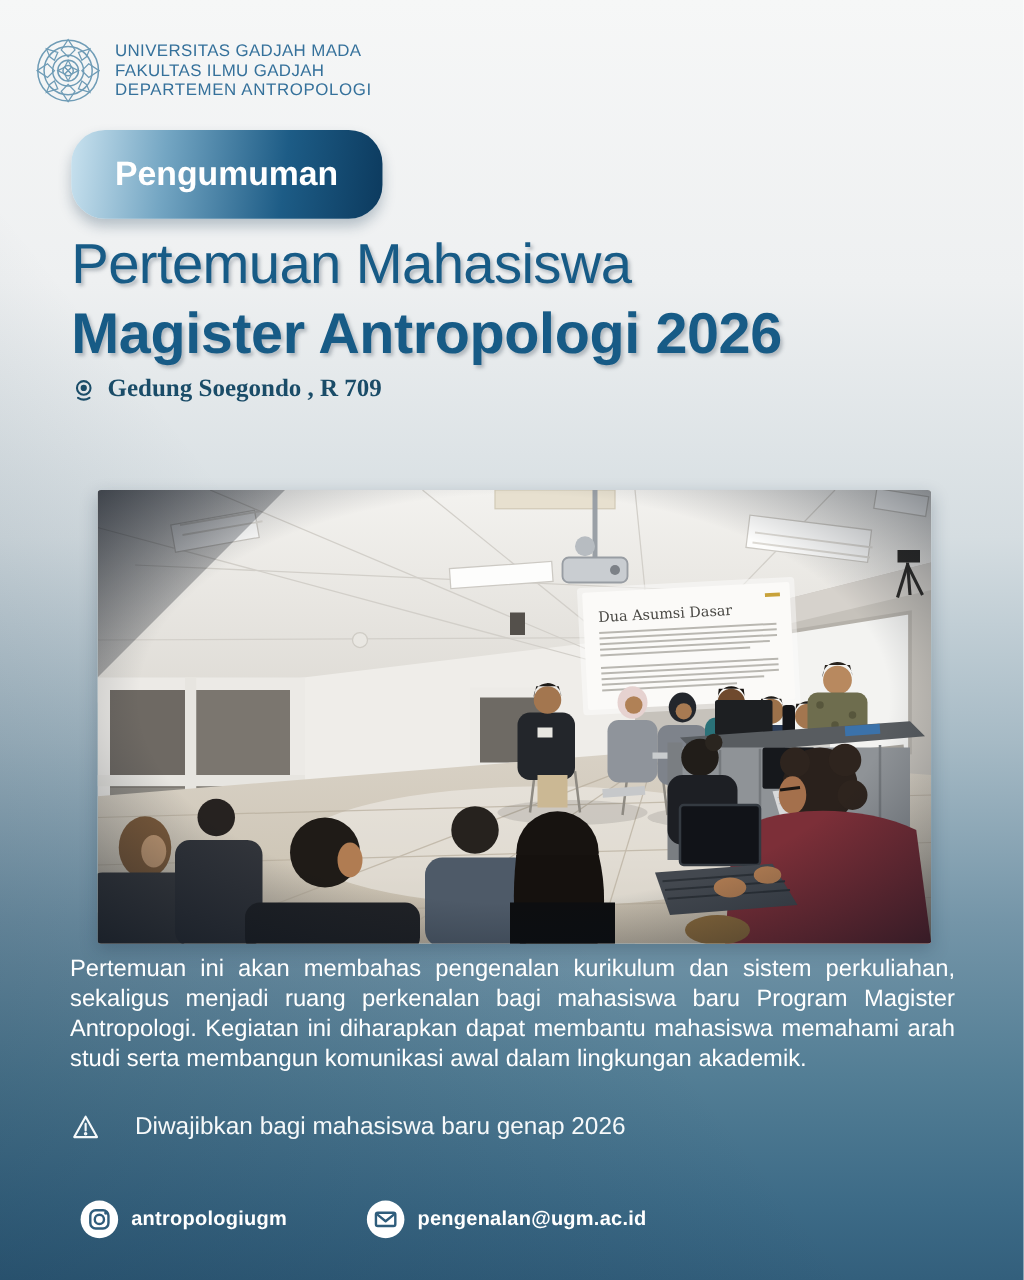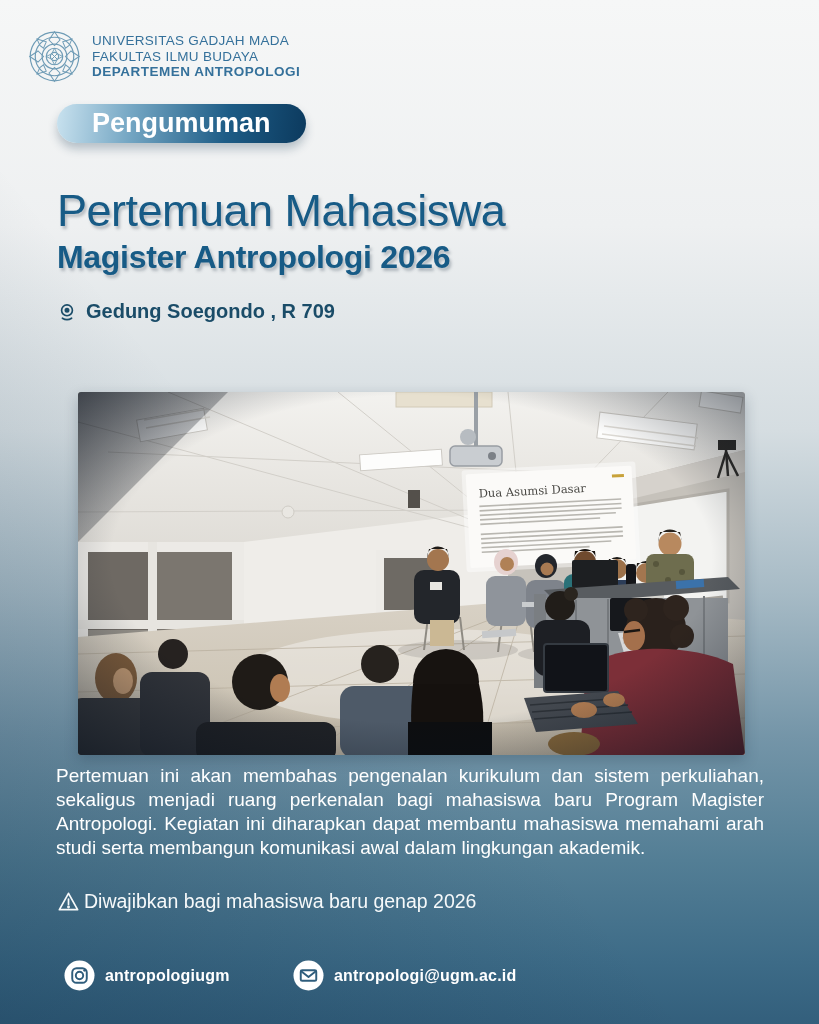--- a/index.html
+++ b/index.html
@@ -9,57 +9,57 @@
     position:relative; width:819px; height:1024px; overflow:hidden;
     background:
       linear-gradient(to bottom left, rgba(12,44,70,0) 58%, rgba(12,44,70,0.28) 100%),
       linear-gradient(180deg, #f6f7f7 0%, #eef0f1 22%, #d5dde1 42%, #a6bac5 58%,
                       #7495a8 72%, #537e95 84%, #3d6b87 94%, #335f7c 100%);
   }
   
   .brand { position:absolute; left:27px; top:29px; display:flex; align-items:center; }
   .brand-logo { width:55px; height:55px; flex:0 0 auto; }
   .brand-text { margin-left:10px; color:#35719b; font-size:13.5px; line-height:1.18; letter-spacing:0.3px; }
-  .brand-text .l3 { font-weight:bold; letter-spacing:0.5px; }
+  .brand-text .l3 { font-weight:normal; letter-spacing:0.5px; }
   
   .badge {
     position:absolute; left:57px; top:104px;
-    padding:4px 35px; border-radius:27px;
+    padding:20px 35px; border-radius:27px;
     background:linear-gradient(97deg, #c9e2ef 0%, #74a6c3 30%, #1d5c86 68%, #0c3a5e 100%);
     color:#ffffff; font-size:27px; font-weight:bold;
     box-shadow:0 6px 10px rgba(30,60,85,0.28);
   }
   
   .title1 {
     position:absolute; left:57px; top:185px;
     font-size:45px; font-weight:normal; color:#175b86; letter-spacing:-0.5px;
     text-shadow:2px 3px 3px rgba(110,122,133,0.45);
   }
   .title2 {
     position:absolute; left:57px; top:239px;
-    font-size:32px; font-weight:bold; color:#175b86; letter-spacing:-0.3px;
+    font-size:46px; font-weight:bold; color:#175b86; letter-spacing:-0.3px;
     text-shadow:2px 3px 3px rgba(110,122,133,0.45);
   }
   
-  .details { position:absolute; left:57px; top:300px; display:flex; flex-direction:column; gap:6px; }
+  .details { position:absolute; left:57px; top:300px; display:flex; flex-direction:column; gap:6px;font-family:Liberation Serif, serif; }
   .detail-row { display:flex; align-items:center; gap:9px; color:#1a4c68; font-size:20px; font-weight:bold; }
   .detail-row svg { width:20px; height:20px; flex:0 0 auto; }
   
   .photo {
     position:absolute; left:78px; top:392px; width:667px; height:363px;
     border-radius:3px; overflow:hidden; box-shadow:0 5px 14px rgba(25,45,65,0.25);
   }
   .photo svg { display:block; }
   
   .paragraph {
     position:absolute; left:56px; top:764px; width:708px;
     color:#ffffff; font-size:19px; line-height:1.27; text-align:justify;
   }
   
-  .note { position:absolute; left:57px; top:890px; display:flex; align-items:center; gap:4px;
+  .note { position:absolute; left:57px; top:890px; display:flex; align-items:center; gap:28px;
           color:#f6f9fa; font-size:19.5px; }
   .note svg { width:23px; height:23px; flex:0 0 auto; }
   
   .footer { position:absolute; left:0; top:960px; width:819px; height:40px; }
   .footer-item { position:absolute; top:0; display:flex; align-items:center; gap:10px;
                  color:#ffffff; font-size:16px; font-weight:600; letter-spacing:0.2px; }
   .footer-item svg { width:31px; height:31px; flex:0 0 auto; }
   .fi-1 { left:64px; } .fi-2 { left:293px; } .fi-3 { left:573px; }
 </style>
 </head>
@@ -86,21 +86,21 @@
         <circle cx="30" cy="30" r="9"></circle>
         <circle cx="30" cy="30" r="4.5"></circle>
         <path d="M30 21 L33 27 L30 30 L27 27 Z" stroke-width="1"></path>
         <path d="M30 39 L33 33 L30 30 L27 33 Z" stroke-width="1"></path>
         <path d="M21 30 L27 27 L30 30 L27 33 Z" stroke-width="1"></path>
         <path d="M39 30 L33 27 L30 30 L33 33 Z" stroke-width="1"></path>
       </g>
     </svg>
     <div class="brand-text">
       <div class="l1">UNIVERSITAS GADJAH MADA</div>
-      <div class="l2">FAKULTAS ILMU BUDAYA</div>
+      <div class="l2">FAKULTAS ILMU GADJAH</div>
       <div class="l3">DEPARTEMEN ANTROPOLOGI</div>
     </div>
   </div>
 
   <div class="badge">Pengumuman</div>
 
   <div class="title1">Pertemuan Mahasiswa</div>
   <div class="title2">Magister Antropologi 2026</div>
 
   <div class="details">
@@ -399,17 +399,17 @@
         <circle cx="21.3" cy="10.7" r="1.4" fill="#2f5d7c"></circle>
       </svg>
       <span>antropologiugm</span>
     </div>
     <div class="footer-item fi-2">
       <svg viewBox="0 0 32 32">
         <circle cx="16" cy="16" r="15.5" fill="#ffffff"></circle>
         <rect x="8" y="10.5" width="16" height="11" rx="1.5" fill="none" stroke="#2f5d7c" stroke-width="2"></rect>
         <path d="M8.5 11.5 L16 17.5 L23.5 11.5" fill="none" stroke="#2f5d7c" stroke-width="2" stroke-linecap="round" stroke-linejoin="round"></path>
       </svg>
-      <span>antropologi@ugm.ac.id</span>
+      <span>pengenalan@ugm.ac.id</span>
     </div>
   </div>
 
 </div>
 
 </body></html>

